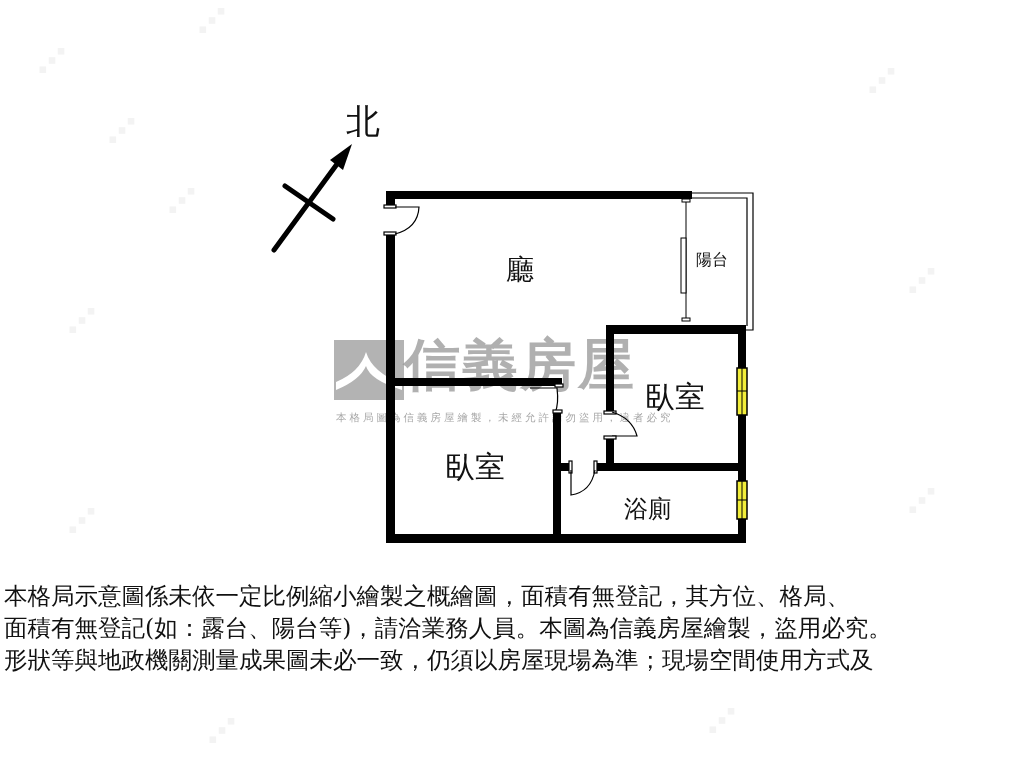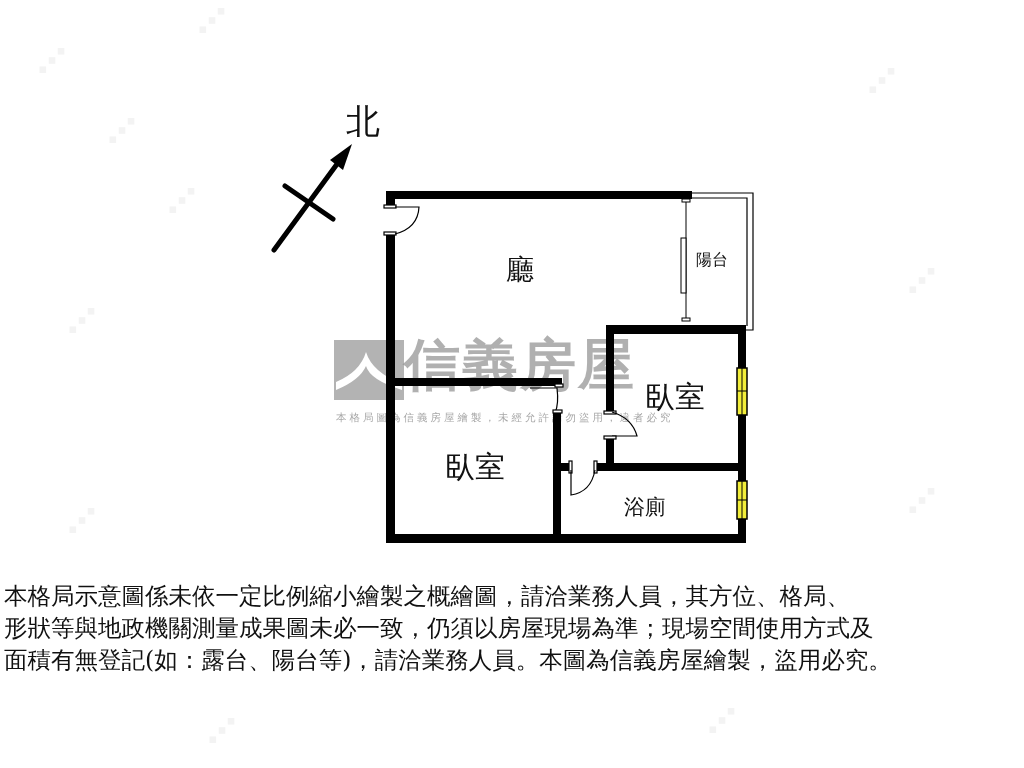--- a/index.html
+++ b/index.html
@@ -148,19 +148,19 @@
     <line x1="737" y1="500" x2="747" y2="500" stroke="#000" stroke-width="1"></line>
   </g>
 </svg>
 
 <div class="north-label">北</div>
 
 <div class="room-label" style="left:506px;top:256px;font-size:28px;">廳</div>
 <div class="room-label" style="left:696px;top:252px;font-size:16px;">陽台</div>
 <div class="room-label" style="left:645px;top:382px;font-size:30px;">臥室</div>
 <div class="room-label" style="left:445px;top:452px;font-size:30px;">臥室</div>
-<div class="room-label" style="left:624px;top:497px;font-size:21px;">浴廁</div>
+<div class="room-label" style="left:624px;top:497px;font-size:24px;">浴廁</div>
 
 <div class="disclaimer">
-  <div>本格局示意圖係未依一定比例縮小繪製之概繪圖，請洽業務人員，其方位、格局、</div>
+  <div>本格局示意圖係未依一定比例縮小繪製之概繪圖，面積有無登記，其方位、格局、</div>
+  <div>面積有無登記(如：露台、陽台等)，請洽業務人員。本圖為信義房屋繪製，盜用必究。</div>
   <div>形狀等與地政機關測量成果圖未必一致，仍須以房屋現場為準；現場空間使用方式及</div>
-  <div>面積有無登記(如：露台、陽台等)，請洽業務人員。本圖為信義房屋繪製，盜用必究。</div>
 </div>
 
 </body></html>

